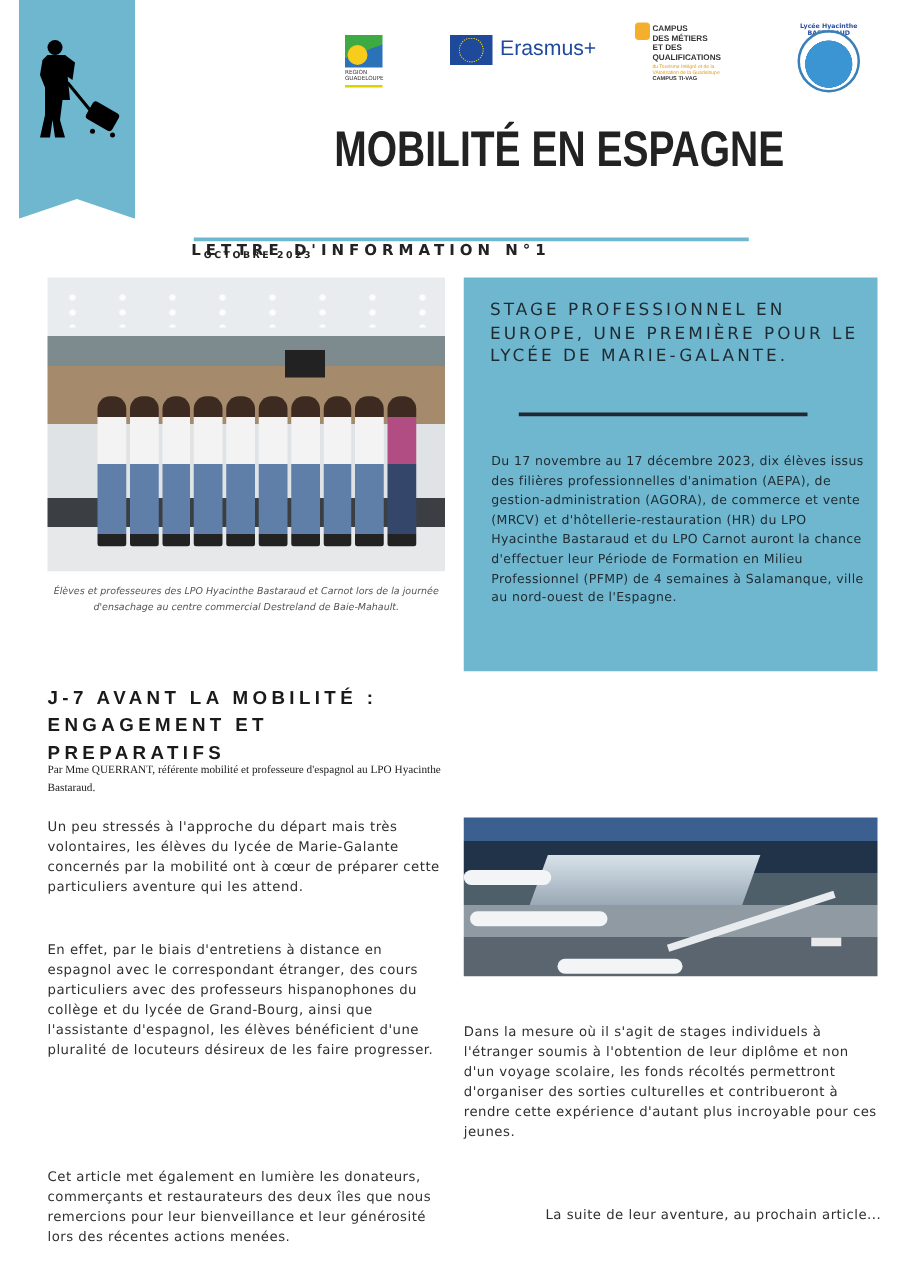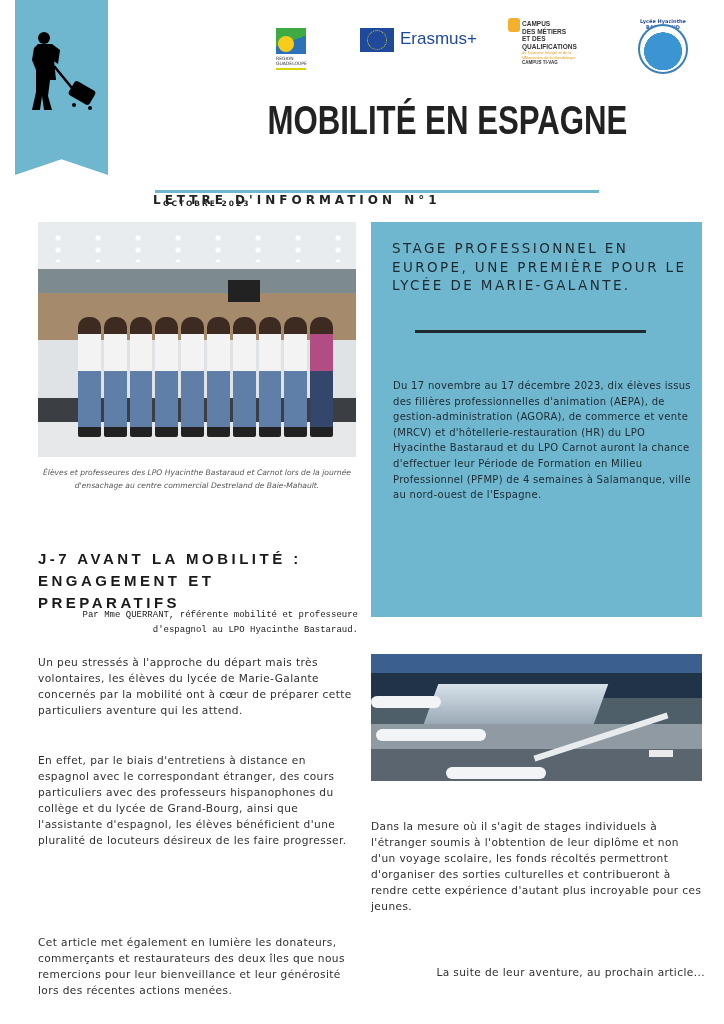--- a/index.html
+++ b/index.html
@@ -49,29 +49,29 @@
   .photo-group { position: absolute; left: 38px; top: 222px; width: 318px; height: 235px; overflow: hidden;
     background: linear-gradient(to bottom, #e9ecef 0 20%, #7d8a8e 20% 30%, #a58a6c 30% 50%, #dfe3e6 50% 75%, #3b3f43 75% 85%, #e6e8ea 85%); }
   .photo-group .ceiling-lights { position: absolute; left: 0; top: 10px; width: 100%; height: 30px; background: radial-gradient(circle, #ffffff 0 2px, transparent 3px) 0 0/40px 12px; opacity: 0.9; }
   .photo-group .sign { position: absolute; left: 190px; top: 58px; width: 32px; height: 22px; background: #222; }
   .photo-group .people { position: absolute; left: 40px; top: 95px; width: 255px; height: 120px; display: flex; gap: 3px; align-items: flex-end; }
   .photo-group .person { flex: 1; height: 100%; border-radius: 10px 10px 2px 2px; background: linear-gradient(to bottom, #3d2a20 0 14%, #f3f3f3 14% 45%, #5f7fa8 45% 92%, #222 92%); }
   .photo-group .person.p-pink { background: linear-gradient(to bottom, #3d2a20 0 14%, #b24d83 14% 45%, #34476b 45% 92%, #222 92%); }
 
   .caption { position: absolute; left: 38px; top: 466px; width: 318px; text-align: center; font-family: "DejaVu Sans", sans-serif; font-style: italic; font-size: 7.6px; line-height: 13px; color: #555; }
 
-  .blue-box { position: absolute; left: 371px; top: 222px; width: 331px; height: 395px; background: #6fb6cf; }
+  .blue-box { position: absolute; left: 371px; top: 222px; width: 331px; height: 315px; background: #6fb6cf; }
   .blue-box .box-title { position: absolute; left: 21px; top: 17px; width: 300px; font-family: "DejaVu Sans", sans-serif; font-size: 13.5px; line-height: 18.5px; letter-spacing: 2.4px; color: #1e2a30; }
   .blue-box .box-rule { position: absolute; left: 44px; top: 108px; width: 231px; height: 3px; background: #1e2a30; }
   .blue-box .box-p1, .blue-box .box-p2 { position: absolute; left: 22px; width: 300px; font-family: "DejaVu Sans", sans-serif; font-size: 10px; line-height: 15.6px; letter-spacing: 0.3px; color: #1e2a30; }
-  .blue-box .box-p1 { top: 140px; margin-top: 16px; }
+  .blue-box .box-p1 { top: 140px; }
   .blue-box .box-p2 { top: 289px; }
 
   .section-title { position: absolute; left: 38px; top: 528px; width: 320px; font-family: Liberation Sans, sans-serif; font-weight: bold; font-size: 15px; letter-spacing: 3.5px; line-height: 22px; color: #1a1a1a; margin-top: 20px; }
-  .byline { position: absolute; left: 38px; top: 608px; width: 320px; font-family: Liberation Mono, monospace; font-size: 9px; line-height: 15px; color: #1a1a1a; text-align: right; }
+  .byline { position: absolute; left: 38px; top: 608px; width: 320px; font-family: Liberation Serif, serif; font-size: 9px; line-height: 15px; color: #1a1a1a; }
 
   .body-text { position: absolute; width: 322px; font-family: "DejaVu Sans", sans-serif; font-size: 10.6px; line-height: 16.1px; letter-spacing: 0.4px; color: #2f2f2f; }
   .left-p1 { left: 38px; top: 654px; }
   .left-p2 { left: 38px; top: 752px; }
   .left-p3 { left: 38px; top: 934px; }
   .right-p1 { left: 371px; top: 818px; width: 334px; }
   .right-p2 { left: 371px; top: 964px; width: 334px; text-align: right; }
 
   .photo-airport { position: absolute; left: 371px; top: 654px; width: 331px; height: 127px; overflow: hidden;
     background: linear-gradient(to bottom, #3b5f8e 0 15%, #203349 15% 35%, #4f5f6a 35% 55%, #8f9aa2 55% 75%, #5a6570 75%); }

